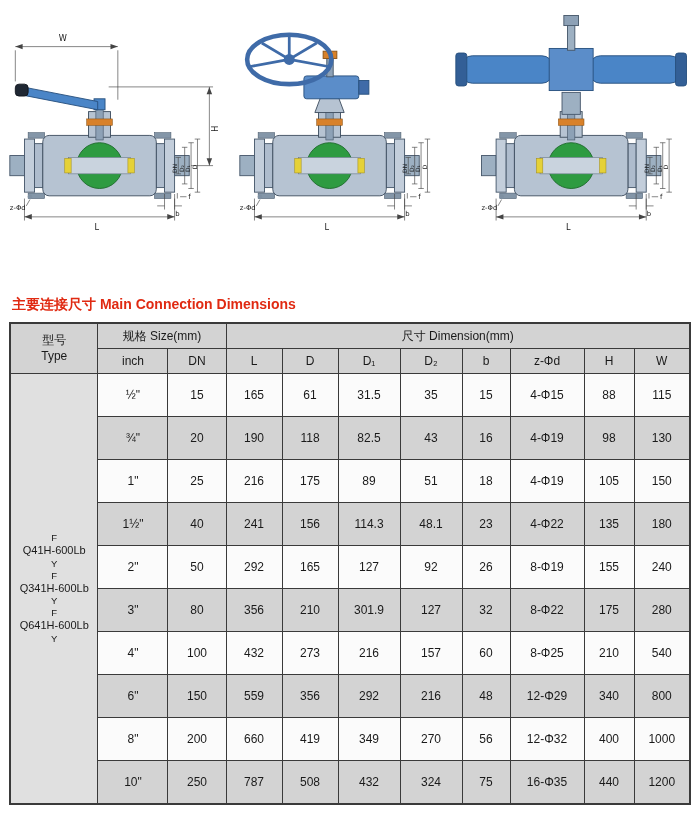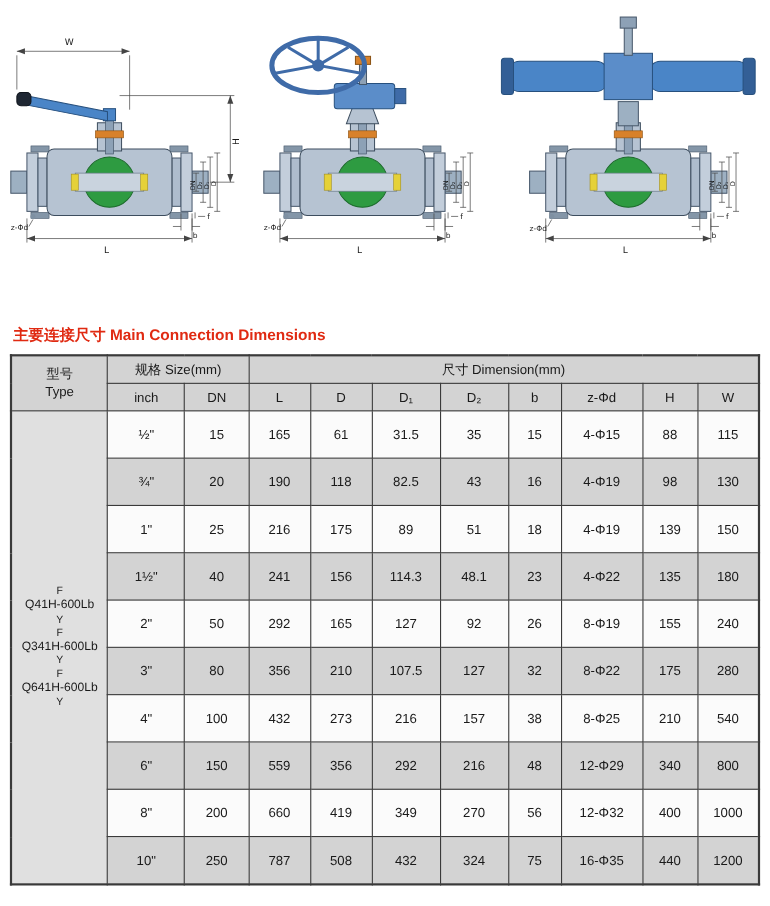--- a/index.html
+++ b/index.html
@@ -305,21 +305,21 @@
       </tr>
       <tr>
         <td>1"</td>
         <td>25</td>
         <td>216</td>
         <td>175</td>
         <td>89</td>
         <td>51</td>
         <td>18</td>
         <td>4-Φ19</td>
-        <td>139</td>
+        <td>105</td>
         <td>150</td>
       </tr>
       <tr>
         <td>1½"</td>
         <td>40</td>
         <td>241</td>
         <td>156</td>
         <td>114.3</td>
         <td>48.1</td>
         <td>23</td>
@@ -337,35 +337,35 @@
         <td>26</td>
         <td>8-Φ19</td>
         <td>155</td>
         <td>240</td>
       </tr>
       <tr>
         <td>3"</td>
         <td>80</td>
         <td>356</td>
         <td>210</td>
-        <td>107.5</td>
+        <td>301.9</td>
         <td>127</td>
         <td>32</td>
         <td>8-Φ22</td>
         <td>175</td>
         <td>280</td>
       </tr>
       <tr>
         <td>4"</td>
         <td>100</td>
         <td>432</td>
         <td>273</td>
         <td>216</td>
         <td>157</td>
-        <td>38</td>
+        <td>60</td>
         <td>8-Φ25</td>
         <td>210</td>
         <td>540</td>
       </tr>
       <tr>
         <td>6"</td>
         <td>150</td>
         <td>559</td>
         <td>356</td>
         <td>292</td>

